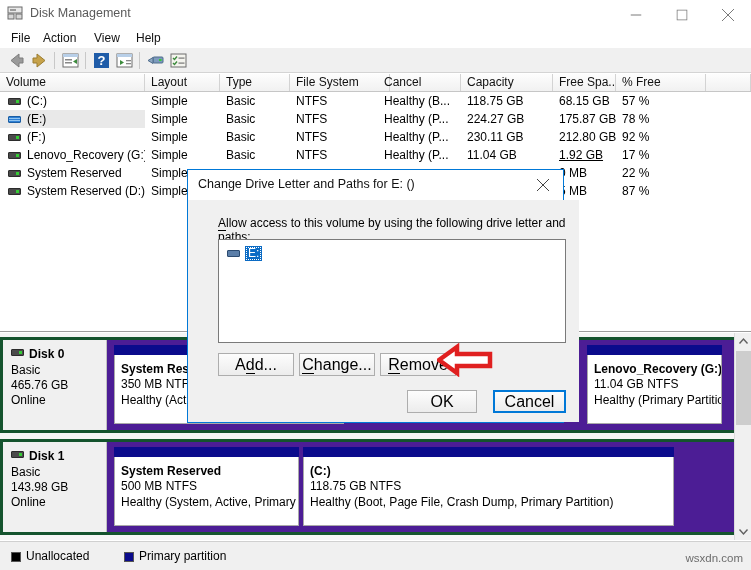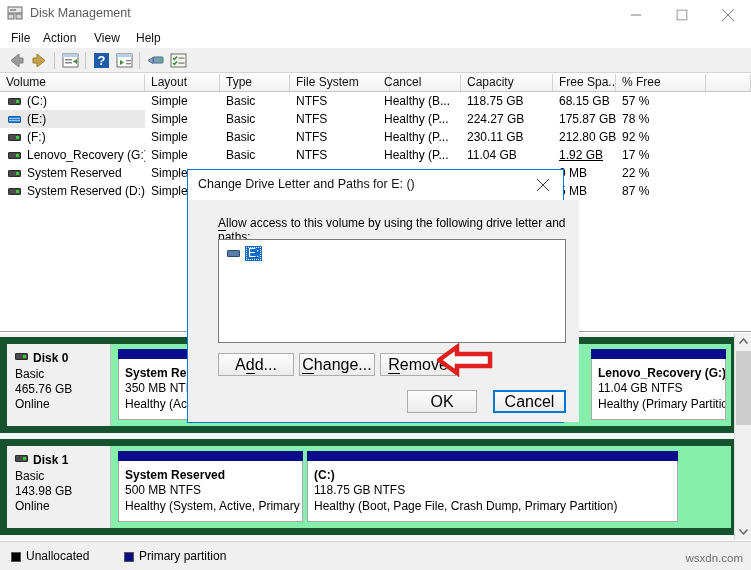--- a/index.html
+++ b/index.html
@@ -44,22 +44,22 @@
            color:#000; white-space:nowrap; overflow:hidden; }
   .dskico { position:absolute; left:8px; top:6px; width:13px; height:7px;
             background:#4a4a4a; border:1px solid #2b2b2b; border-radius:1px; }
   .dskico i { position:absolute; right:1px; top:1px; width:3px; height:3px; background:#35cc35; display:block; }
   .dskico.blue { background:repeating-linear-gradient(0deg,#2e7fd4 0px,#2e7fd4 1px,#8fc4f0 1px,#8fc4f0 2px);
                  border-color:#1b5ea3; }
 
   
   .graph { position:absolute; left:0; top:333px; width:751px; height:207px; background:#f5f5f5;
            overflow:hidden; }
-  .disk { position:absolute; left:0; width:738px; background:#86efac;
-          border:7px solid #14532d; }
+  .disk { position:absolute; left:0; width:738px; background:#4c1d95;
+          border:3px solid #14532d; }
   .disk-info { position:absolute; left:0; top:0; width:104px; height:100%;
                background:#f0f0f0; border-right:1px solid #c0c0c0; padding:7px 6px 0 8px; }
   .disk-title { font-weight:bold; font-size:12px; margin:0 0 2px 18px; }
   .disk-ico { position:absolute; left:8px; top:9px; width:13px; height:7px;
               background:#4a4a4a; border:1px solid #2b2b2b; border-radius:1px; }
   .disk-ico i { position:absolute; right:1px; top:1px; width:3px; height:3px; background:#35cc35; }
   .disk-line { font-size:12px; line-height:15px; }
   .parts { position:absolute; left:105px; top:0; right:0; height:100%; padding:5px 6px 6px 6px; }
   .part { position:absolute; top:5px; bottom:6px; background:#fff; border:1px solid #a9a9a9; }
   .part-bar { position:absolute; left:-1px; right:-1px; top:-1px; height:10px; background:#0b0b8c; }

